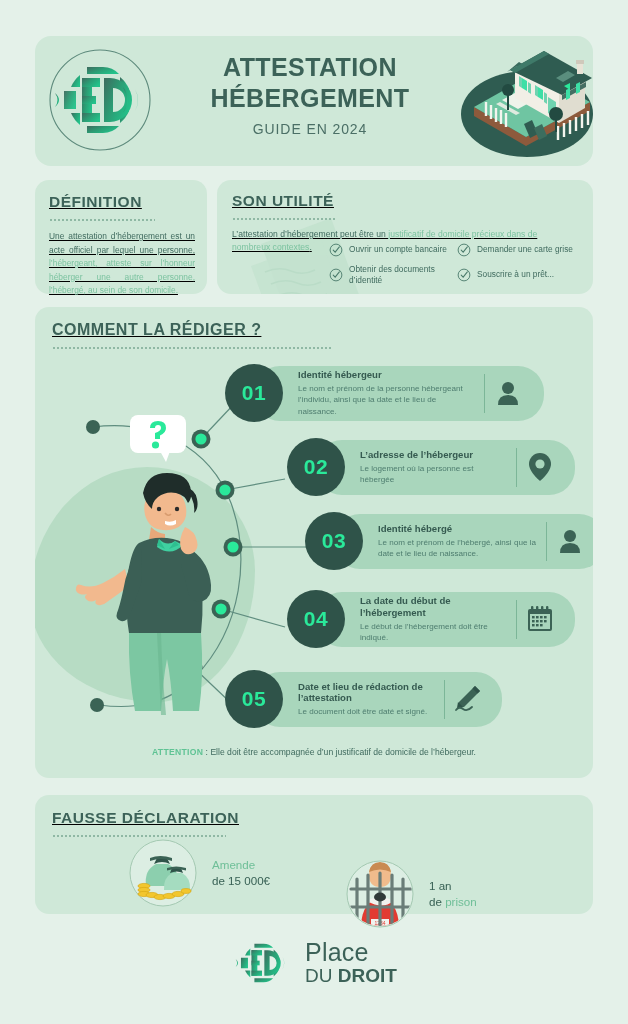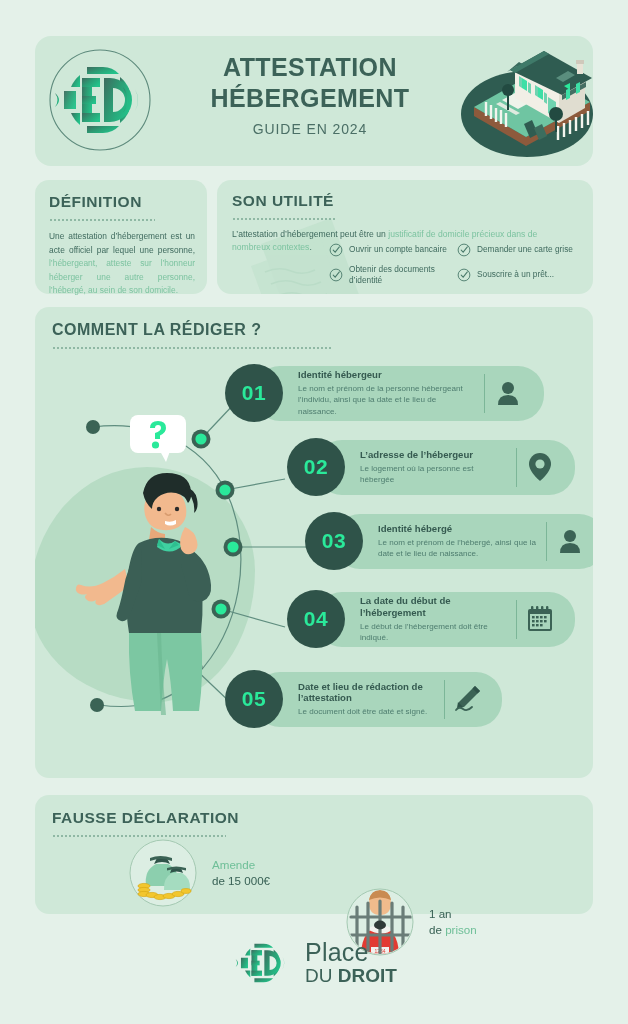--- a/index.html
+++ b/index.html
@@ -13,20 +13,21 @@
     overflow: hidden;
   }
 
   .page { position: relative; width: 628px; height: 1024px; }
 
   
   .card {
     background: #cfe8d8;
     border-radius: 14px;
     position: absolute;
+    text-decoration: underline;
   }
 
   
   #header-card {
     left: 35px; top: 36px; width: 558px; height: 130px;
     border-radius: 16px;
   }
   #header-logo {
     position: absolute; left: 47px; top: 47px;
     width: 106px; height: 106px;
@@ -158,21 +159,21 @@
   }
   #attention .kw { color: #5fc394; font-weight: bold; letter-spacing: 0.3px; }
 
   
   #fake-card { left: 35px; top: 795px; width: 558px; height: 119px; }
   #fake-card .inner { padding: 14px 0 0 17px; }
   #fake-card .dots { width: 174px; }
 
   .penalty { position: absolute; display: flex; align-items: center; gap: 14px; }
   #penalty-fine { left: 128px; top: 838px; }
-  #penalty-jail { left: 345px; top: 887px; }
+  #penalty-jail { left: 345px; top: 859px; }
   .penalty .art { width: 70px; height: 70px; flex: 0 0 auto; }
   .penalty .ptext { line-height: 1.42; }
   .penalty .l1 { font-size: 11.6px; }
   .penalty .l2 { font-size: 11.6px; color: #376054; }
   .green { color: #6fbf98; }
   .dark { color: #376054; }
 
   
   #footer {
     position: absolute; left: 0; top: 932px; width: 628px;
@@ -493,20 +494,23 @@
           <svg width="30" height="30" viewBox="0 0 30 30">
             <path d="M22 2 l5 5 l-16 16 l-6 1 l1 -6 z" fill="#3b6355"></path>
             <path d="M22 2 l5 5 l-2.5 2.5 l-5 -5 z" fill="#2f5349"></path>
             <path d="M5 18 l5 5 l-6 1 z" fill="#2f5349"></path>
             <path d="M3 26 q3 -4 7 -1 q4 3 9 -2" fill="none" stroke="#3b6355" stroke-width="1.8" stroke-linecap="round"></path>
           </svg>
         </div>
       </div>
     </div>
 
+    <div id="attention">
+      <span class="kw">ATTENTION</span><span> : Elle doit être accompagnée d’un justificatif  de domicile de l’hébergeur.</span>
+    </div>
   </div>
 
   <div class="card" id="fake-card">
     <div class="inner">
       <div class="sec-title">FAUSSE DÉCLARATION</div>
       <div class="dots"></div>
     </div>
   </div>
 
   <div class="penalty" id="penalty-fine">

